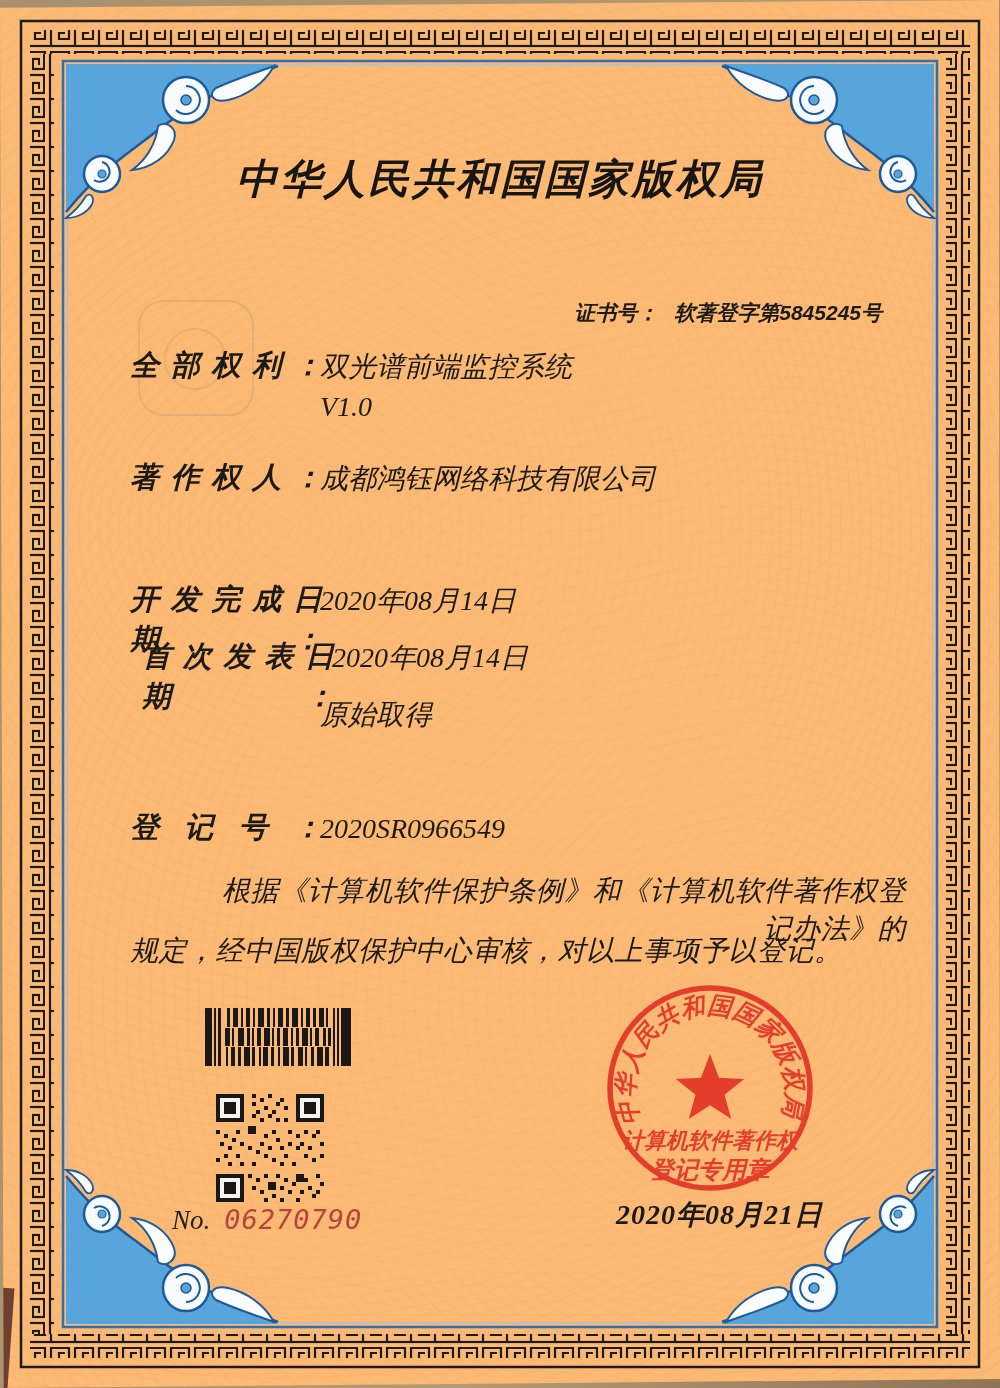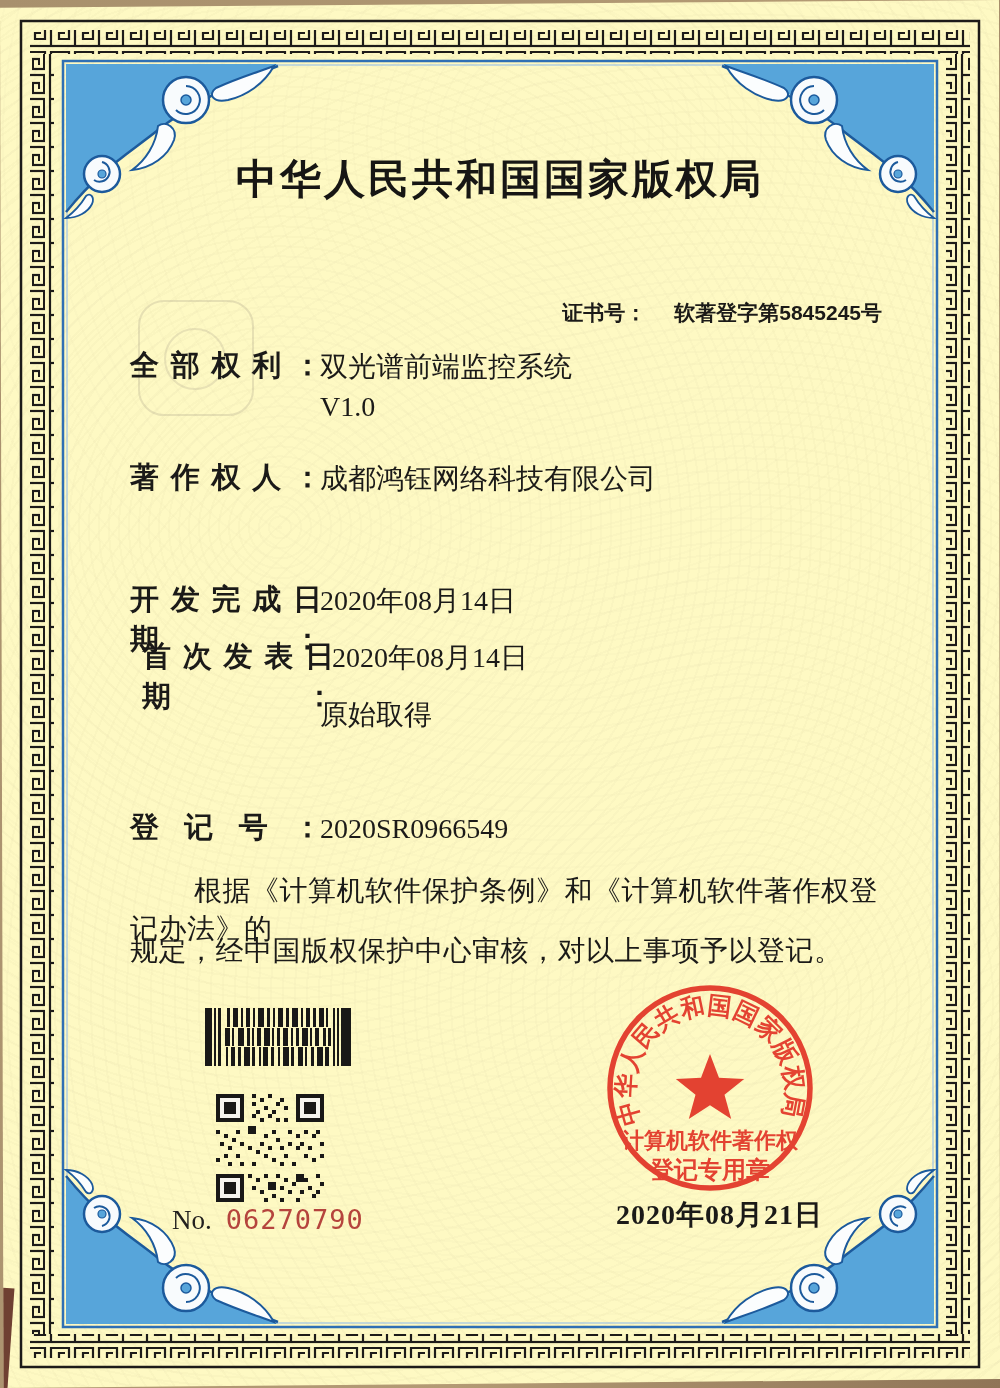--- a/index.html
+++ b/index.html
@@ -1,45 +1,45 @@
 <!DOCTYPE html>
 <html><head>
 <meta charset="utf-8">
 <style>
   html,body{margin:0;padding:0;width:1000px;height:1388px;overflow:hidden;
     background:linear-gradient(105deg,#a8906d,#b39a74 60%,#8f7456);
     font-family:"Liberation Sans",sans-serif;}
-  .paper{position:absolute;inset:0;background:#fef9c3;
-    clip-path:polygon(0% 0.55%,99.9% 0%,100% 99.35%,0.35% 100%);}
+  .paper{position:absolute;inset:0;background:#fdba74;
+    clip-path:polygon(0% 0.55%,99.9% 0%,100% 99.35%,0.35% 100%);font-style:italic;}
   .paper::before{content:"";position:absolute;inset:0;pointer-events:none;opacity:.55;
     background:
       repeating-radial-gradient(circle at 28% 38%, rgba(125,115,100,.05) 0 2px, transparent 2px 10px),
       repeating-radial-gradient(circle at 74% 72%, rgba(125,115,100,.05) 0 2px, transparent 2px 12px),
       repeating-radial-gradient(circle at 55% 10%, rgba(125,115,100,.04) 0 2px, transparent 2px 14px);}
   .edge-sliver{position:absolute;left:-3px;bottom:0;width:14px;height:100px;
     background:#6f4032;transform:rotate(4deg);}
   .borders{position:absolute;left:0;top:0;}
   .abs{position:absolute;}
   .authority{left:70px;top:152px;width:860px;text-align:center;
     font-family:"Liberation Serif",serif;font-weight:bold;font-size:41px;
     letter-spacing:3px;color:#171614;}
   .cert-title{left:70px;top:224px;width:860px;text-align:center;
     font-family:"Liberation Serif",serif;font-weight:bold;font-size:50px;
     letter-spacing:2px;color:#14120f;}
   .certno{left:420px;top:299px;width:462px;text-align:right;font-weight:bold;
     font-size:21px;color:#1b1a18;}
-  .certno .lbl{margin-right:28px;}
+  .certno .lbl{margin-right:16px;}
   .frow{left:130px;width:800px;height:44px;color:#1b1a18;}
   .flabel{display:inline-block;width:192px;text-align:justify;text-align-last:justify;
     font-weight:bold;font-size:29px;color:#1b1a18;}
   .fvalue{position:absolute;left:190px;top:1px;width:600px;
     font-family:"Liberation Serif",serif;font-size:28px;line-height:40px;color:#1b1a18;}
   .stmt{left:130px;width:776px;font-family:"Liberation Serif",serif;
     font-size:28px;letter-spacing:.5px;color:#1b1a18;}
-  .indent{text-indent:64px;}
+  .indent{text-indent:64px;text-align:right;}
   .serial{left:172px;top:1204px;font-family:"Liberation Serif",serif;
     font-size:27px;color:#22201e;}
   .serial .num{font-family:"DejaVu Sans Mono",monospace;color:#b5443d;
     letter-spacing:1px;margin-left:14px;margin-top:20px;}
   .issue-date{left:616px;top:1196px;font-family:"Liberation Serif",serif;
     font-weight:bold;font-size:28px;letter-spacing:1px;color:#1b1a18;}
   .watermark{left:138px;top:300px;width:112px;height:112px;border-radius:26px;
     border:2px solid rgba(150,140,125,.42);opacity:.55;}
   .watermark .wm-circle{position:absolute;left:24px;top:26px;width:58px;height:58px;
     border-radius:50%;border:2px solid rgba(150,140,125,.38);}

